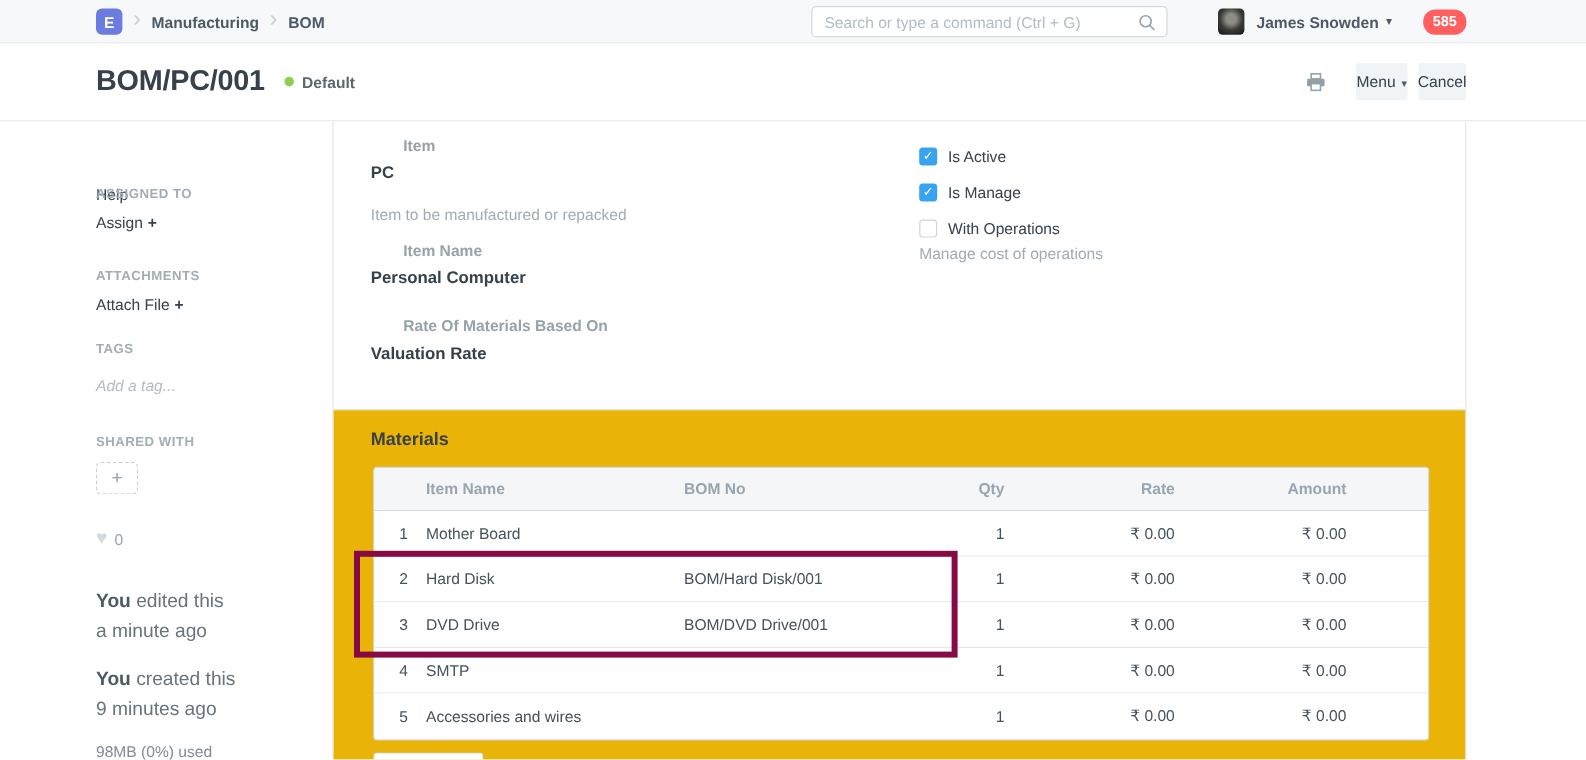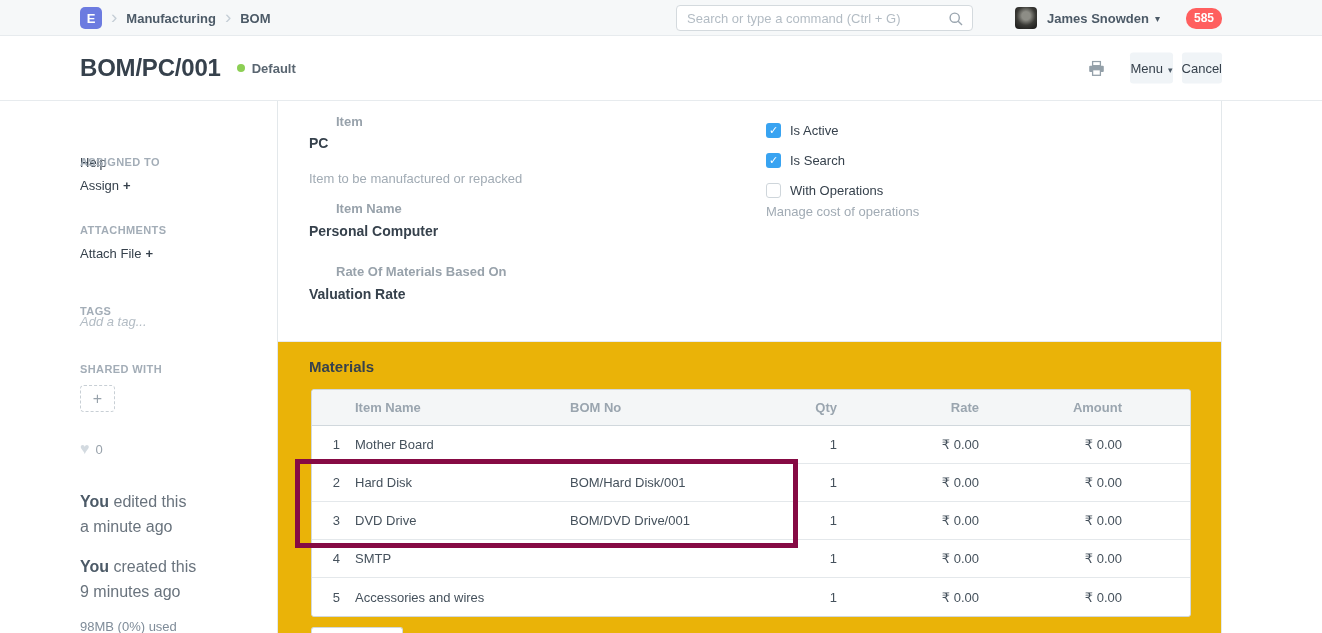--- a/index.html
+++ b/index.html
@@ -155,21 +155,21 @@
   <div class="sb-block sb-heading" style="top:55px;">ASSIGNED TO</div>
   <div class="sb-block" style="top:77px;">
     <span class="sb-strong">Assign</span><span class="sb-plus">+</span>
   </div>
 
   <div class="sb-block sb-heading" style="top:123px;">ATTACHMENTS</div>
   <div class="sb-block" style="top:145px;">
     <span class="sb-strong">Attach File</span><span class="sb-plus">+</span>
   </div>
 
-  <div class="sb-block sb-heading" style="top:204px;">TAGS</div>
+  <div class="sb-block sb-heading" style="top:184px;">TAGS</div>
   <div class="sb-block sb-placeholder" style="top:213px;">Add a tag...</div>
 
   <div class="sb-block sb-heading" style="top:262px;">SHARED WITH</div>
   <div class="sb-block plus-box" style="top:284px;">
     <span>+</span>
   </div>
 
   <div class="sb-block like-row" style="top:340px;">
     <span class="heart">♥</span>
     <span class="like-count">0</span>
@@ -199,21 +199,21 @@
 
   <div class="fld fld-label" style="top:163px;">Rate Of Materials Based On</div>
   <div class="fld fld-value" style="top:185px;">Valuation Rate</div>
 
   <div class="cb-row" style="top:22px;">
     <span class="checkbox" style="background: rgb(56, 163, 241);">✓</span>
     <span class="cb-label">Is Active</span>
   </div>
   <div class="cb-row" style="top:52px;">
     <span class="checkbox" style="background: rgb(56, 163, 241);">✓</span>
-    <span class="cb-label">Is Search</span>
+    <span class="cb-label">Is Manage</span>
   </div>
   <div class="cb-row" style="top:82px;">
     <span class="checkbox unchecked"></span>
     <span class="cb-label">With Operations</span>
   </div>
   <div class="cb-row fld-desc" style="top:103px;">Manage cost of operations</div>
 
   <div class="materials-section">
     <div class="section-heading">Materials</div>
 

